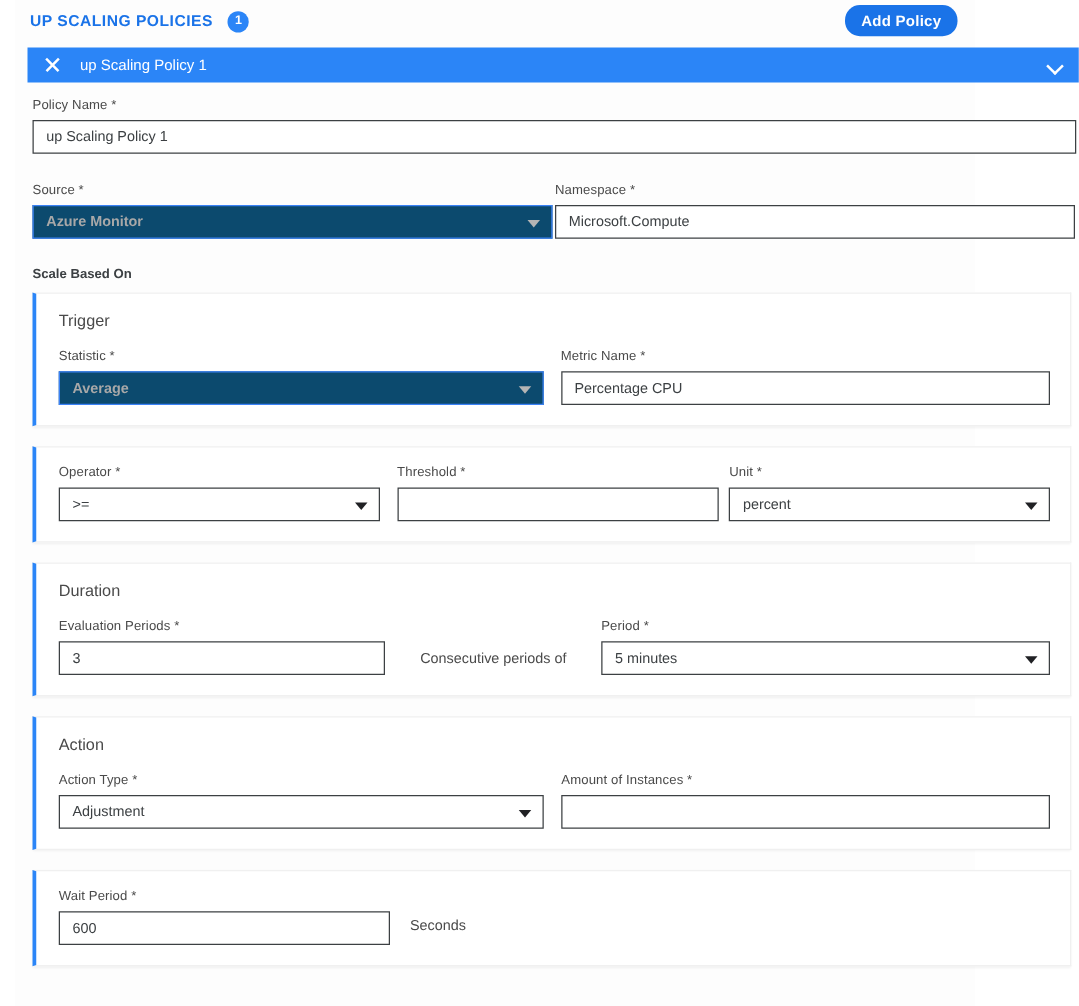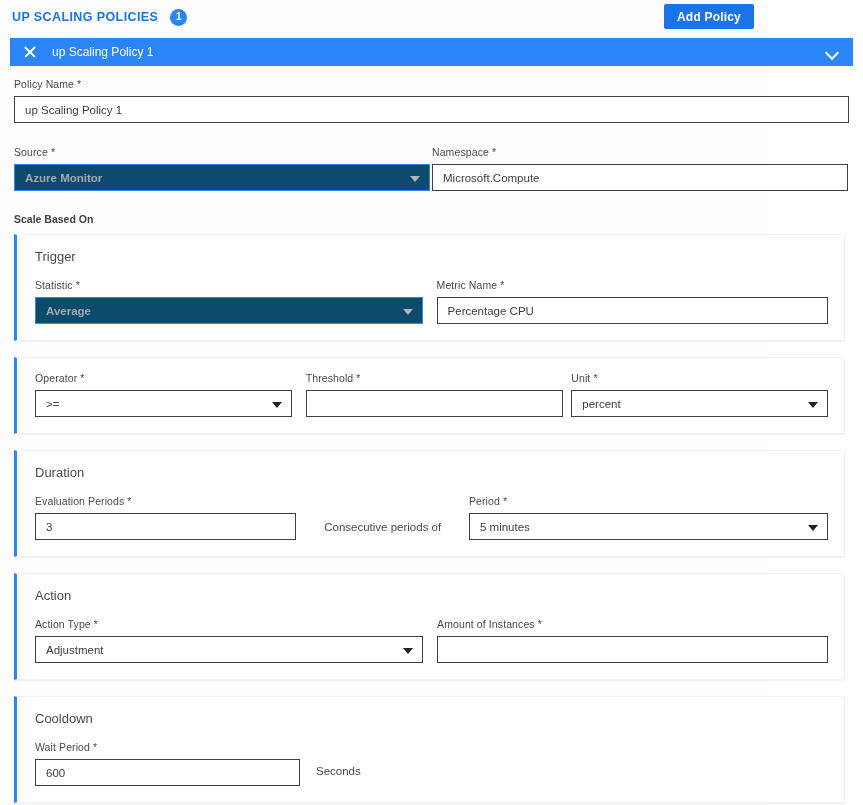--- a/index.html
+++ b/index.html
@@ -6,21 +6,21 @@
   html, body {
     margin: 0;
     padding: 0;
     width: 863px;
     height: 805px;
     background: #ffffff;
     font-family: "Liberation Sans", sans-serif;
     color: #3c4043;
     overflow: hidden;
   }
-  .page { position: relative; width: 768px; height: 805px; background:#fdfdfd; }
+  .page { position: relative; width: 768px; height: 805px; background:#fdfdfd;margin-left:12px; }
 
   
   .section-header {
     position: absolute;
     left: 12px; top: 6px;
     display: flex;
     align-items: center;
     gap: 12px;
     height: 22px;
   }
@@ -41,21 +41,21 @@
     align-items: center;
     justify-content: center;
     line-height: 1;
   }
   .add-policy-btn {
     position: absolute;
     right: 14px; top: 4px;
     background: #1a73e8;
     color: #fff;
     border: none;
-    border-radius: 2px;
+    border-radius: 12px;
     height: 25px;
     padding: 0 13px;
     font-size: 12px;
     font-weight: bold;
     font-family: "Liberation Sans", sans-serif;
     cursor: pointer;
     letter-spacing: .2px;
   }
 
   
@@ -291,21 +291,20 @@
           <div class="select-box">Adjustment</div>
         </div>
         <div style="width:403px; margin-left:14px;">
           <div class="field-label">Amount of Instances *</div>
           <div class="input-box"></div>
         </div>
       </div>
     </div>
 
     <div class="card" style="margin-top:16px;">
-      <div class="card-title">Cooldown</div>
       <div class="card-row">
         <div style="width:265px;">
           <div class="field-label">Wait Period *</div>
           <div class="input-box">600</div>
         </div>
         <div style="margin-left:16px; padding-bottom:7px;">
           <span class="inline-text">Seconds</span>
         </div>
       </div>
     </div>

